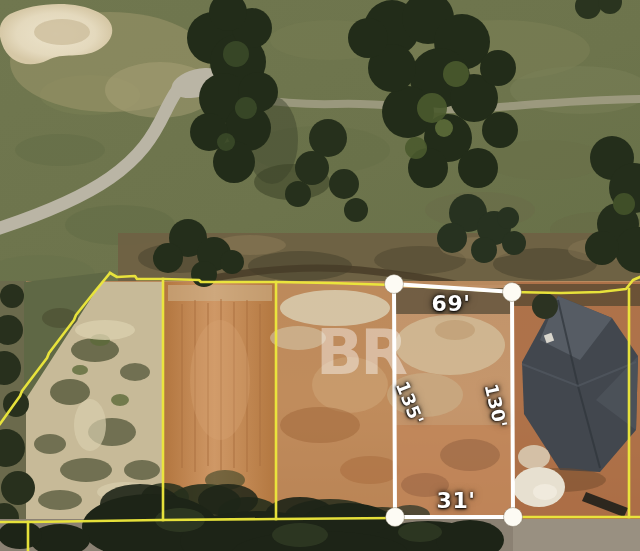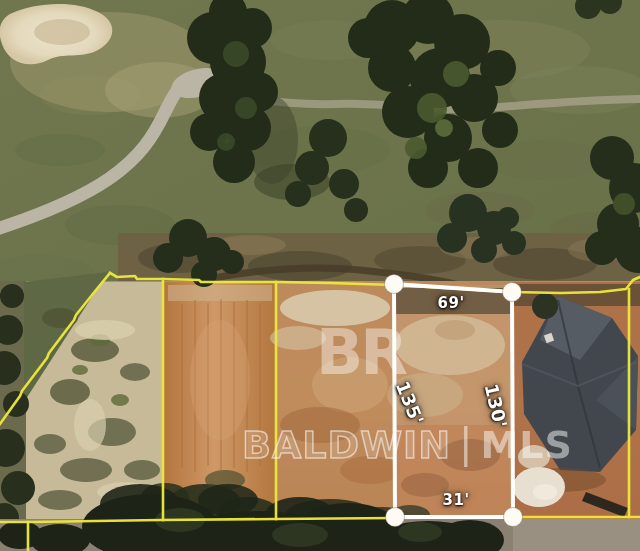--- a/index.html
+++ b/index.html
@@ -3,21 +3,21 @@
 <meta charset="utf-8">
 <style>
   html,body{margin:0;padding:0;background:#222;}
   .stage{
     position:relative;width:640px;height:551px;overflow:hidden;
     background:#6f744d;font-family:"DejaVu Sans","Liberation Sans",sans-serif;
   }
   .stage svg{position:absolute;left:0;top:0;}
   .dim{
     position:absolute;transform:translate(-50%,-50%);
-    color:#fff;font-weight:700;font-size:15px;letter-spacing:.5px;white-space:nowrap;
+    color:#fff;font-weight:700;font-size:22px;letter-spacing:.5px;white-space:nowrap;
     text-shadow:0 0 4px rgba(0,0,0,.95),0 1px 2px rgba(0,0,0,.9),0 0 9px rgba(0,0,0,.55);
   }
   .dim.rot-left{transform:translate(-50%,-50%) rotate(68deg);font-size:18px;}
   .dim.rot-right{transform:translate(-50%,-50%) rotate(77deg);font-size:18px;}
   .wm-logo{
     position:absolute;left:316px;top:322px;font-size:62px;font-weight:800;line-height:1;
     color:rgba(255,255,255,.42);letter-spacing:-3px;user-select:none;
   }
   .wm-brand{
     position:absolute;left:242px;top:426px;font-size:38px;font-weight:700;line-height:1;
@@ -286,23 +286,18 @@
       <g stroke="rgba(110,100,80,0.4)" stroke-width="1">
         <circle cx="394" cy="284" r="9.5" fill="#fdfbf4"></circle>
         <circle cx="512" cy="292" r="9.5" fill="#fdfbf4"></circle>
         <circle cx="513" cy="517" r="9.5" fill="#fdfbf4"></circle>
         <circle cx="395" cy="517" r="9.5" fill="#fdfbf4"></circle>
       </g>
     </g>
   </svg>
 
   <div class="wm-logo">BR</div>
-  <div class="wm-brand">
-    <span class="wm-outline">BALDWIN</span>
-    <span class="wm-sep">|</span>
-    <span class="wm-fill">MLS</span>
-  </div>
 
   <div class="dim" style="left:451px;top:303px">69'</div>
   <div class="dim rot-left" style="left:410px;top:403px">135'</div>
   <div class="dim rot-right" style="left:496px;top:406px">130'</div>
   <div class="dim" style="left:456px;top:500px">31'</div>
 </div>
 
 </body></html>

